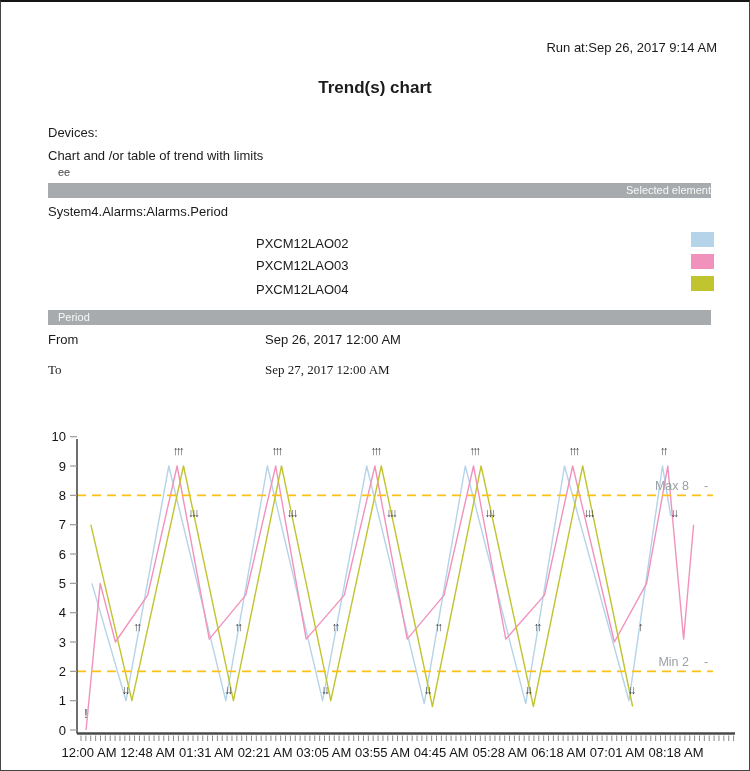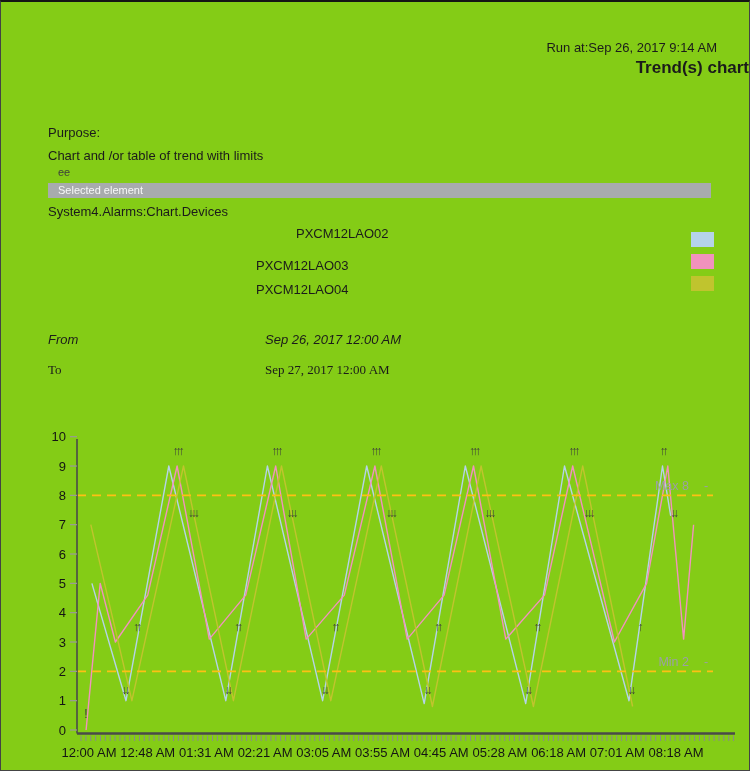--- a/index.html
+++ b/index.html
@@ -1,67 +1,68 @@
 <!DOCTYPE html>
 <html><head>
 <meta charset="utf-8">
 <style>
   html,body{margin:0;padding:0;background:#e8e8e8;}
   .page{
-    position:relative;width:750px;height:771px;background:#84cc16;
+    position:relative;width:750px;height:771px;background:#ffffff;
     font-family:"Liberation Sans","DejaVu Sans",sans-serif;color:#1b1b1b;
     border:1px solid #444;border-top:2px solid #151515;box-sizing:border-box;
     overflow:hidden;margin:0 auto;padding-left:21px;
   }
   .abs{position:absolute;}
   .run-at{top:38px;right:32px;font-size:13px;}
-  .title{top:56px;left:0;width:100%;text-align:right;font-size:17px;font-weight:bold;}
+  .title{top:76px;left:0;width:100%;text-align:center;font-size:17px;font-weight:bold;}
   .body-text{font-size:13px;left:47px;}
   .purpose-label{top:123px;}
   .purpose-text{top:146px;}
   .note{top:164px;left:57px;font-size:11px;color:#3d3d3d;}
   .section-bar{
     left:47px;width:663px;height:15px;background:#a8abad;
     color:#f7f8f8;font-size:11px;line-height:15px;padding-left:10px;box-sizing:border-box;
   }
-  .bar-selected{top:181px;}
+  .bar-selected{top:181px;text-align:right;}
   .bar-period{top:308px;}
   .bar-graphics{top:388px;}
   .element-path{top:202px;}
   .legend-row{left:255px;font-size:13px;}
   .legend-swatch{left:690px;width:23px;height:15px;}
-  .row1{top:224px;margin-left:40px;} .row2{top:256px;} .row3{top:280px;}
+  .row1{top:234px;} .row2{top:256px;} .row3{top:280px;}
   .sw1{top:230px;} .sw2{top:252px;} .sw3{top:274px;}
   .period-label{left:47px;font-size:13px;}
   .period-value{left:228px;font-size:13px;margin-left:36px;}
-  .from-row{top:330px;font-style:italic;} .to-row{top:360px;font-family:Liberation Serif, serif;}
+  .from-row{top:330px;} .to-row{top:360px;font-family:Liberation Serif, serif;}
   .chart-svg{position:absolute;left:0;top:0;width:750px;height:771px;}
 </style>
 </head>
 <body>
 
 <div class="page">
 
   <div class="abs run-at">Run at:Sep 26, 2017 9:14 AM</div>
   <div class="abs title">Trend(s) chart</div>
 
-  <div class="abs body-text purpose-label">Purpose:</div>
+  <div class="abs body-text purpose-label">Devices:</div>
   <div class="abs body-text purpose-text">Chart and /or table of trend with limits</div>
   <div class="abs note">ee</div>
 
   <div class="abs section-bar bar-selected">Selected element</div>
-  <div class="abs body-text element-path">System4.Alarms:Chart.Devices</div>
+  <div class="abs body-text element-path">System4.Alarms:Alarms.Period</div>
 
   <div class="abs legend-row row1">PXCM12LAO02</div>
   <div class="abs legend-row row2">PXCM12LAO03</div>
   <div class="abs legend-row row3">PXCM12LAO04</div>
   <div class="abs legend-swatch sw1" style="background: rgb(181, 211, 233);"></div>
   <div class="abs legend-swatch sw2" style="background: rgb(241, 146, 189);"></div>
   <div class="abs legend-swatch sw3" style="background: rgb(192, 196, 46);"></div>
 
+  <div class="abs section-bar bar-period">Period</div>
   <div class="abs period-label from-row">From</div>
   <div class="abs period-value from-row">Sep 26, 2017 12:00 AM</div>
   <div class="abs period-label to-row">To</div>
   <div class="abs period-value to-row">Sep 27, 2017 12:00 AM</div>
 
 
   <svg id="chart" class="chart-svg" viewBox="0 0 750 771">
       <g>
         <polyline points="90.9,581.4 125.0,698.7 167.8,464.0 224.8,698.7 266.4,464.0 321.6,698.7 365.7,464.0 423.2,701.6 464.3,464.0 524.7,701.6 563.5,464.0 628.0,698.7 661.5,464.0 669.7,513.9" fill="none" stroke="#b5d3e9" stroke-width="1.4" stroke-linejoin="round"></polyline>
         <polyline points="85.1,728.0 99.2,581.4 114.4,640.0 146.7,593.1 176.1,464.0 208.3,637.1 244.7,593.1 274.7,464.0 305.2,637.1 343.3,593.1 373.9,464.0 406.2,637.1 443.1,593.1 472.5,464.0 504.8,637.1 543.5,593.1 571.7,464.0 613.4,640.0 645.6,581.4 666.8,464.0 682.6,637.1 692.6,522.7" fill="none" stroke="#f192bd" stroke-width="1.4" stroke-linejoin="round"></polyline>

